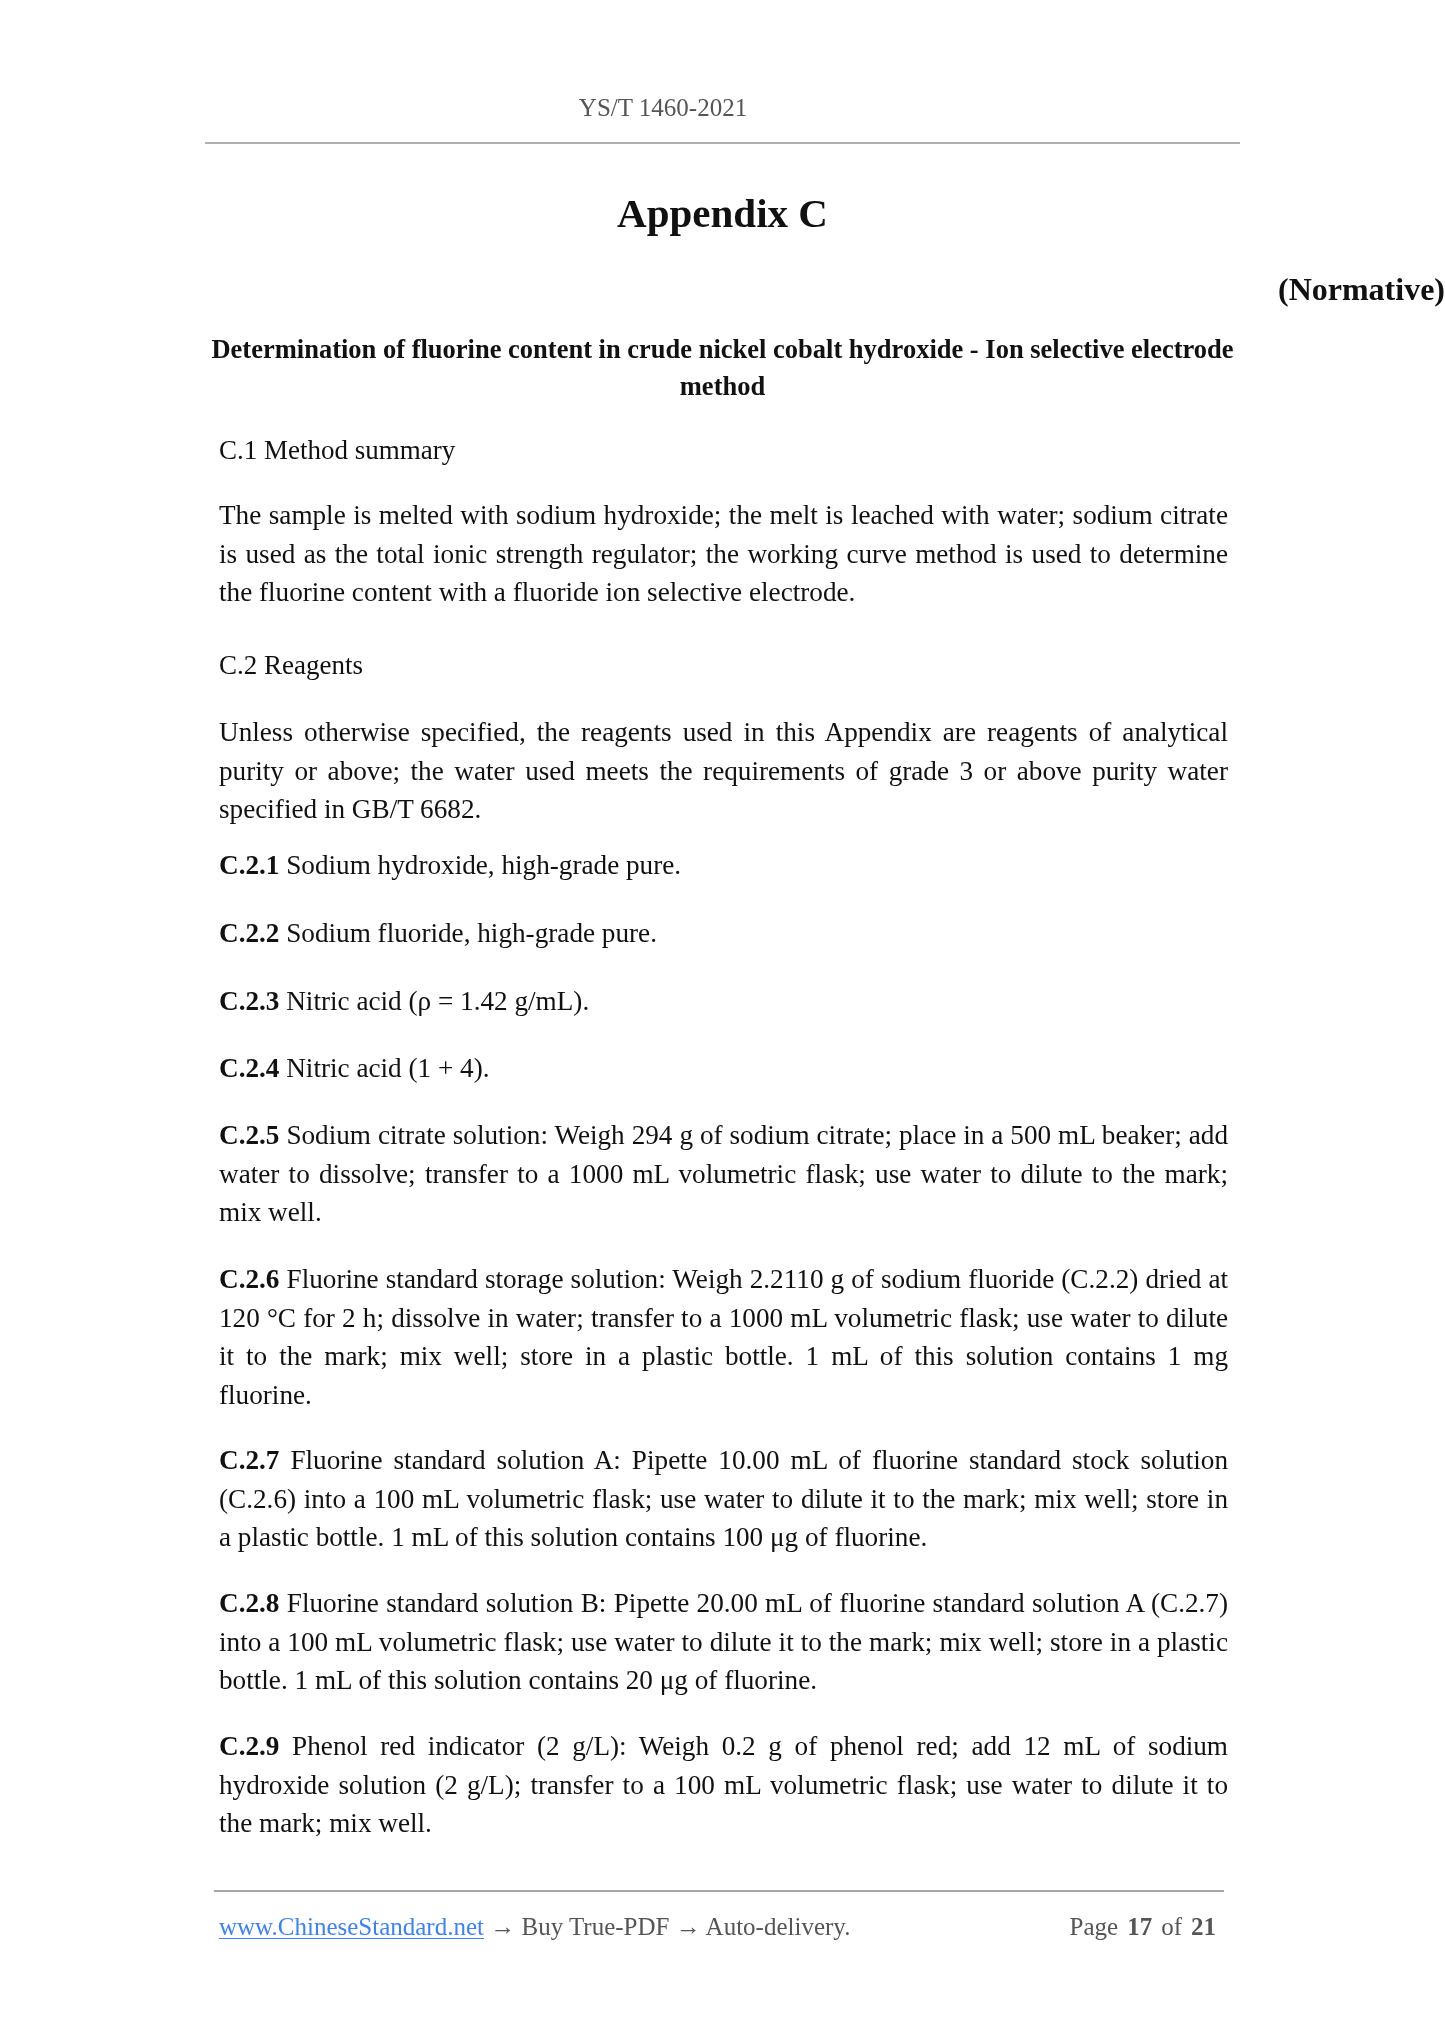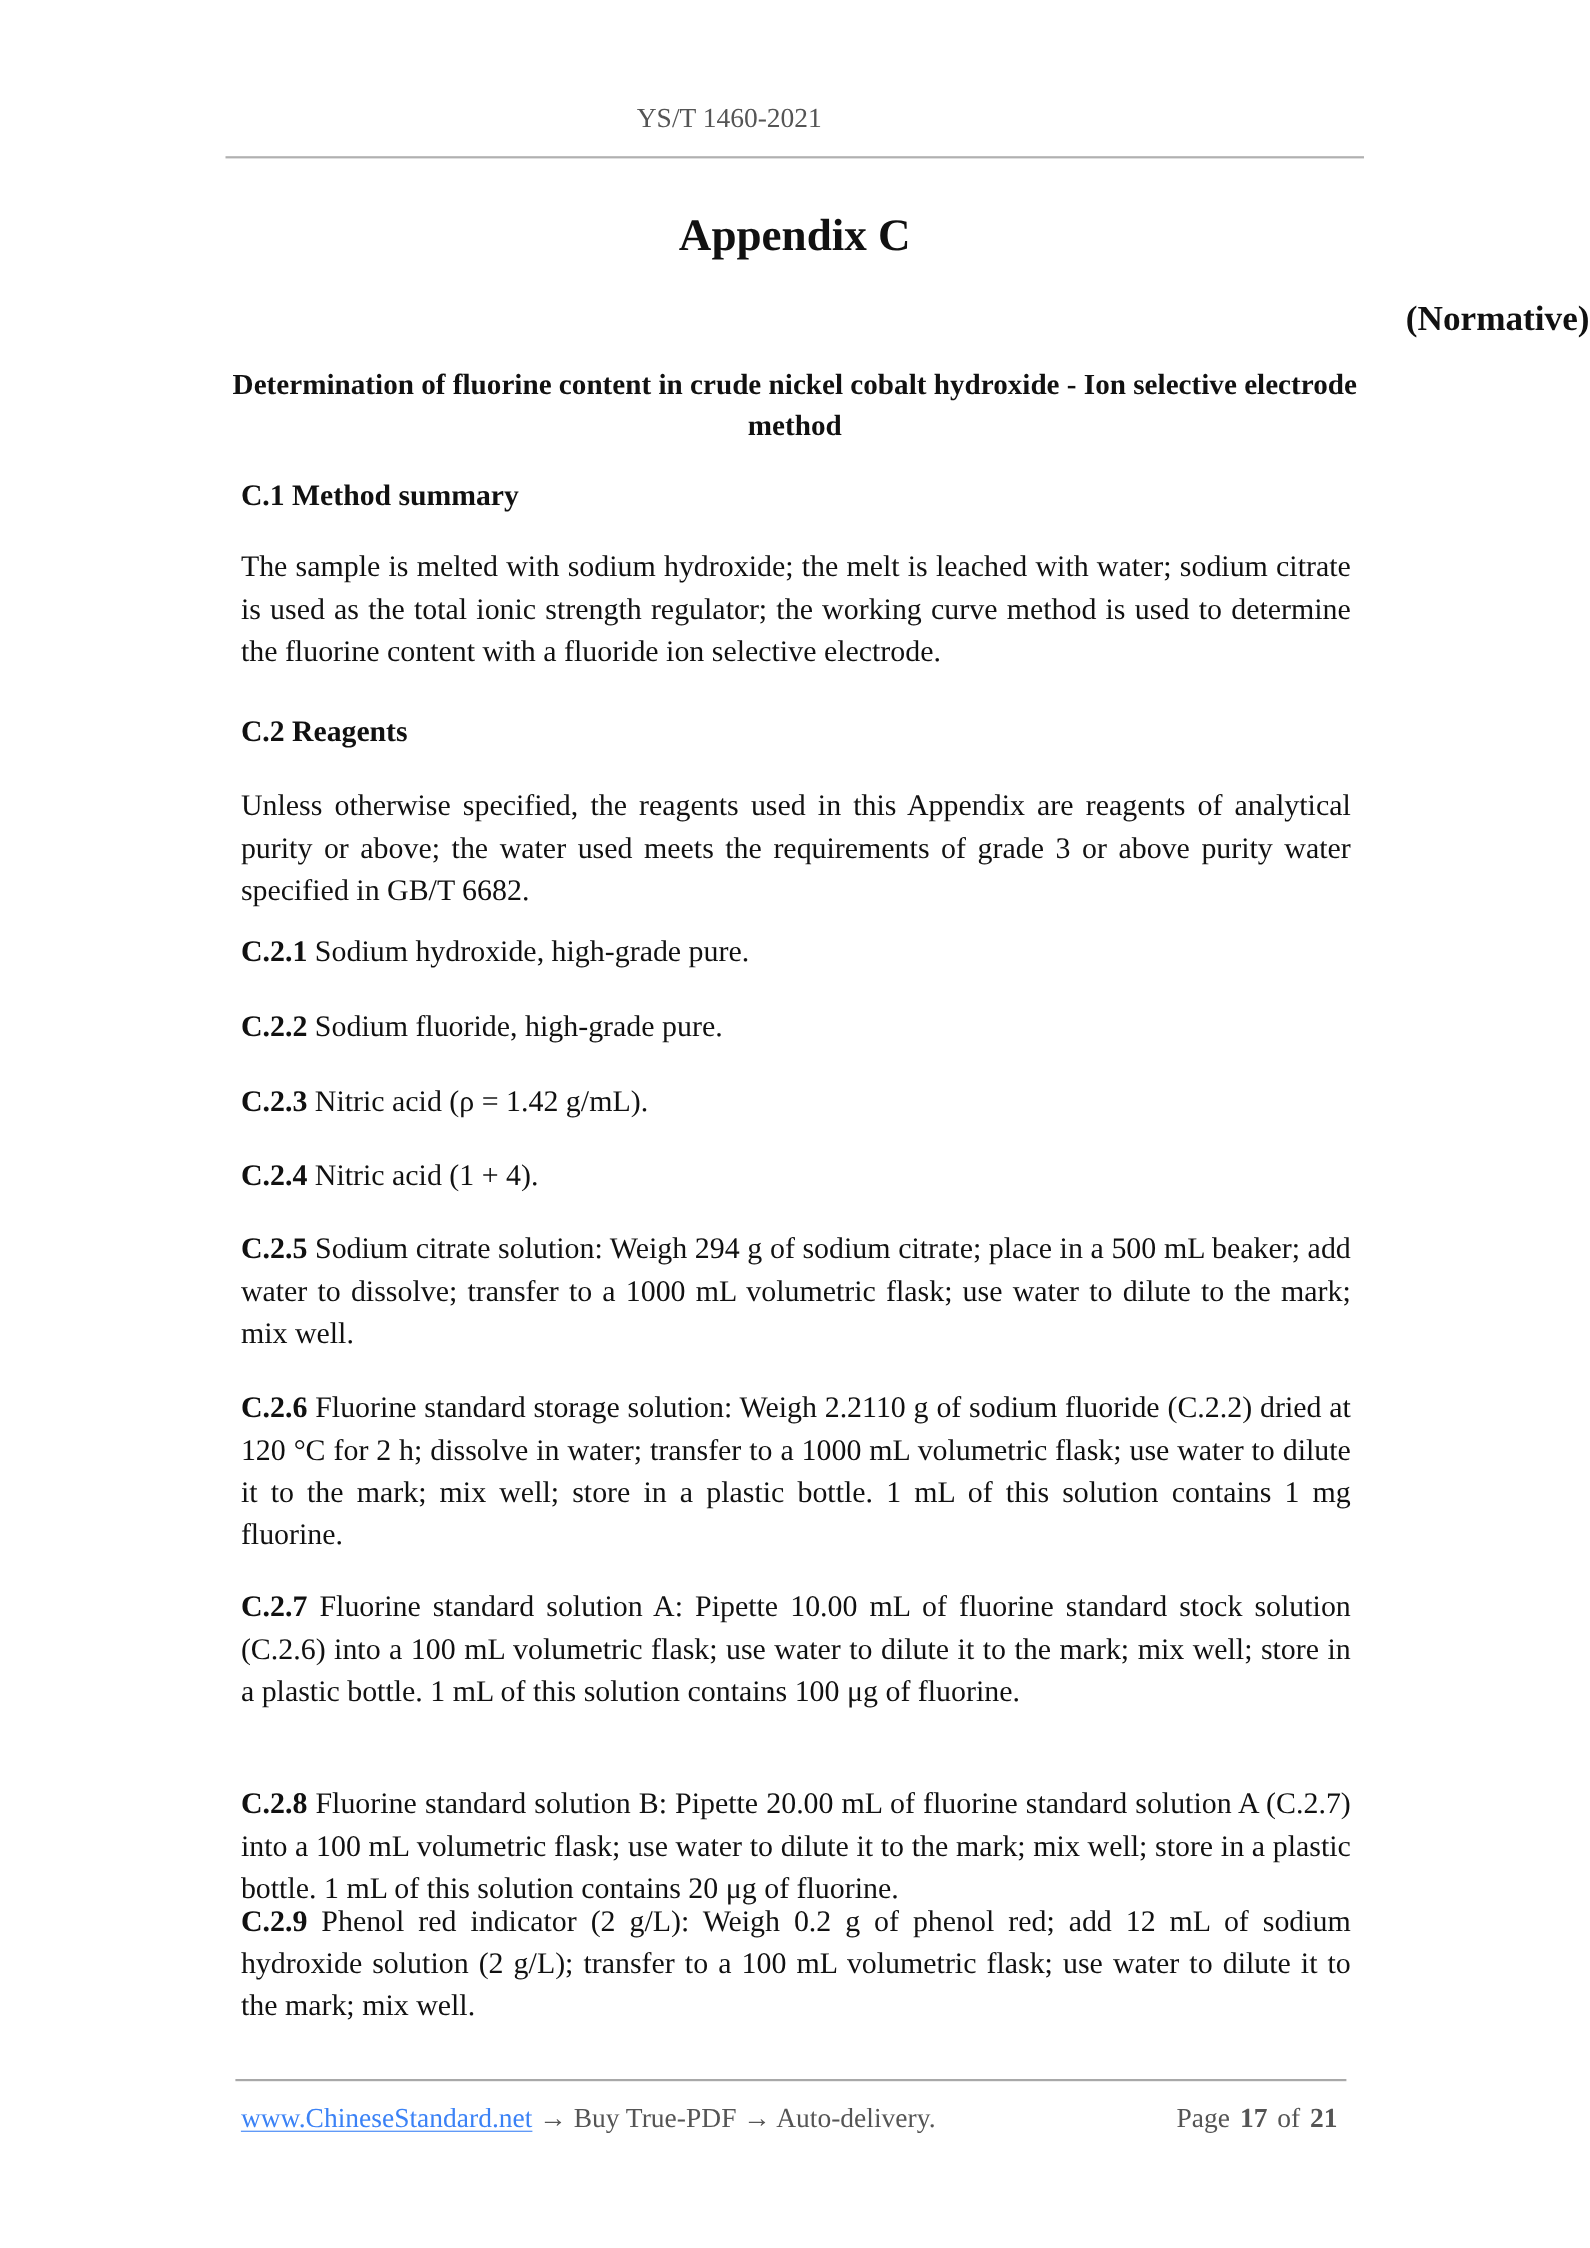--- a/index.html
+++ b/index.html
@@ -6,21 +6,21 @@
     body { width: 1445px; height: 2044px; position: relative; overflow: hidden;
            font-family: "Liberation Serif", "DejaVu Serif", serif; color: #111; }
     .abs { position: absolute; }
     .header-text { left: 0; width: 1326px; top: 92px; text-align: center; font-size: 25px; color: #555; line-height: 32px; }
     .rule { height: 2px; background: #b0b0b0; }
     .header-rule { left: 205px; width: 1035px; top: 142px; }
     .title { left: 0; width: 1445px; text-align: center; font-weight: bold; }
     .t-appendix { top: 188px; font-size: 41px; line-height: 50px; }
     .t-normative { top: 269px; font-size: 32px; line-height: 40px; text-align: right; }
     .t-subtitle { left: 210px; width: 1025px; top: 331px; font-size: 26.5px; line-height: 36.5px; text-align: center; font-weight: bold; }
-    .h2 { left: 219px; font-size: 27px; font-weight: bold; line-height: 36px; white-space: nowrap; }
+    .h2 { left: 219px; font-size: 27px; font-weight: normal; line-height: 36px; white-space: nowrap; }
     .para { left: 219px; width: 1009px; font-size: 27.2px; line-height: 38.6px; text-align: justify; }
     .para b { font-weight: bold; }
     .footer-rule { left: 214px; width: 1010px; top: 1890px; height: 2px; background: #a8a8a8; }
     .footer { top: 1911px; left: 219px; width: 1005px; font-size: 25px; line-height: 32px; color: #555; }
     .footer-left { position: absolute; left: 0; top: 0; white-space: nowrap; }
     .footer-link { color: #3b82f6; text-decoration: underline; text-decoration-thickness: 1px; text-underline-offset: 3px; }
     .footer-right { position: absolute; right: 8px; top: 0; white-space: nowrap; }
     .footer-right b { font-weight: bold; }
     .sp { display: inline-block; width: 9px; }
   </style>
@@ -61,21 +61,21 @@
   <span>Sodium citrate solution: Weigh 294 g of sodium citrate; place in a 500 mL beaker; add water to dissolve; transfer to a 1000 mL volumetric flask; use water to dilute to the mark; mix well.</span>
 </div>
 <div class="abs para" style="top:1260px;">
   <b>C.2.6</b>
   <span>Fluorine standard storage solution: Weigh 2.2110 g of sodium fluoride (C.2.2) dried at 120 °C for 2 h; dissolve in water; transfer to a 1000 mL volumetric flask; use water to dilute it to the mark; mix well; store in a plastic bottle. 1 mL of this solution contains 1 mg fluorine.</span>
 </div>
 <div class="abs para" style="top:1441px;">
   <b>C.2.7</b>
   <span>Fluorine standard solution A: Pipette 10.00 mL of fluorine standard stock solution (C.2.6) into a 100 mL volumetric flask; use water to dilute it to the mark; mix well; store in a plastic bottle. 1 mL of this solution contains 100 μg of fluorine.</span>
 </div>
-<div class="abs para" style="top:1584px;margin-top:36px;">
+<div class="abs para" style="top:1584px;">
   <b>C.2.8</b>
   <span>Fluorine standard solution B: Pipette 20.00 mL of fluorine standard solution A (C.2.7) into a 100 mL volumetric flask; use water to dilute it to the mark; mix well; store in a plastic bottle. 1 mL of this solution contains 20 μg of fluorine.</span>
 </div>
 <div class="abs para" style="top:1727px;">
   <b>C.2.9</b>
   <span>Phenol red indicator (2 g/L): Weigh 0.2 g of phenol red; add 12 mL of sodium hydroxide solution (2 g/L); transfer to a 100 mL volumetric flask; use water to dilute it to the mark; mix well.</span>
 </div>
 
 <div class="abs footer-rule"></div>
 <div class="abs footer">

